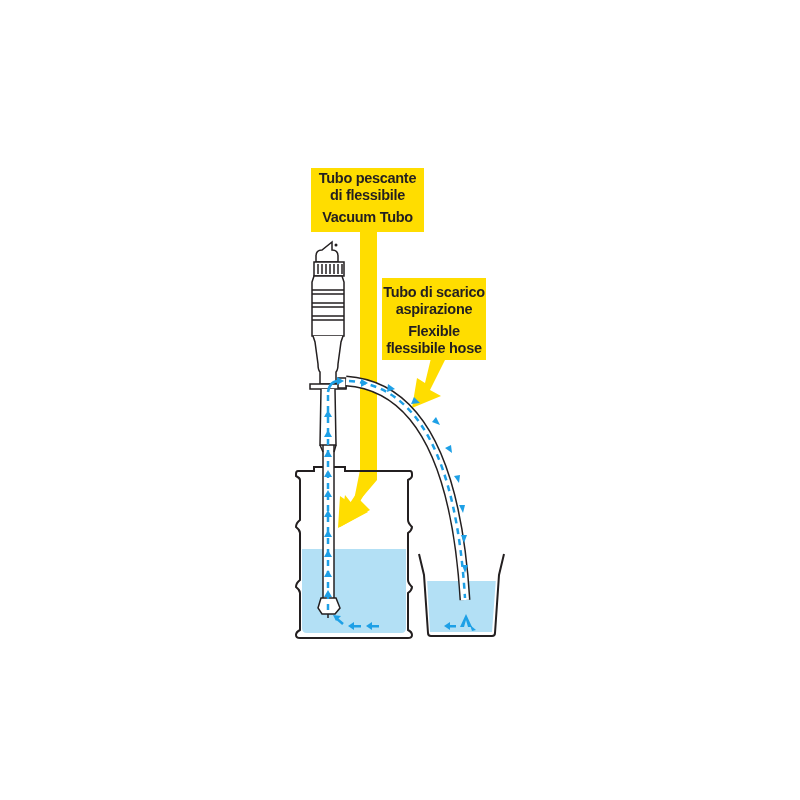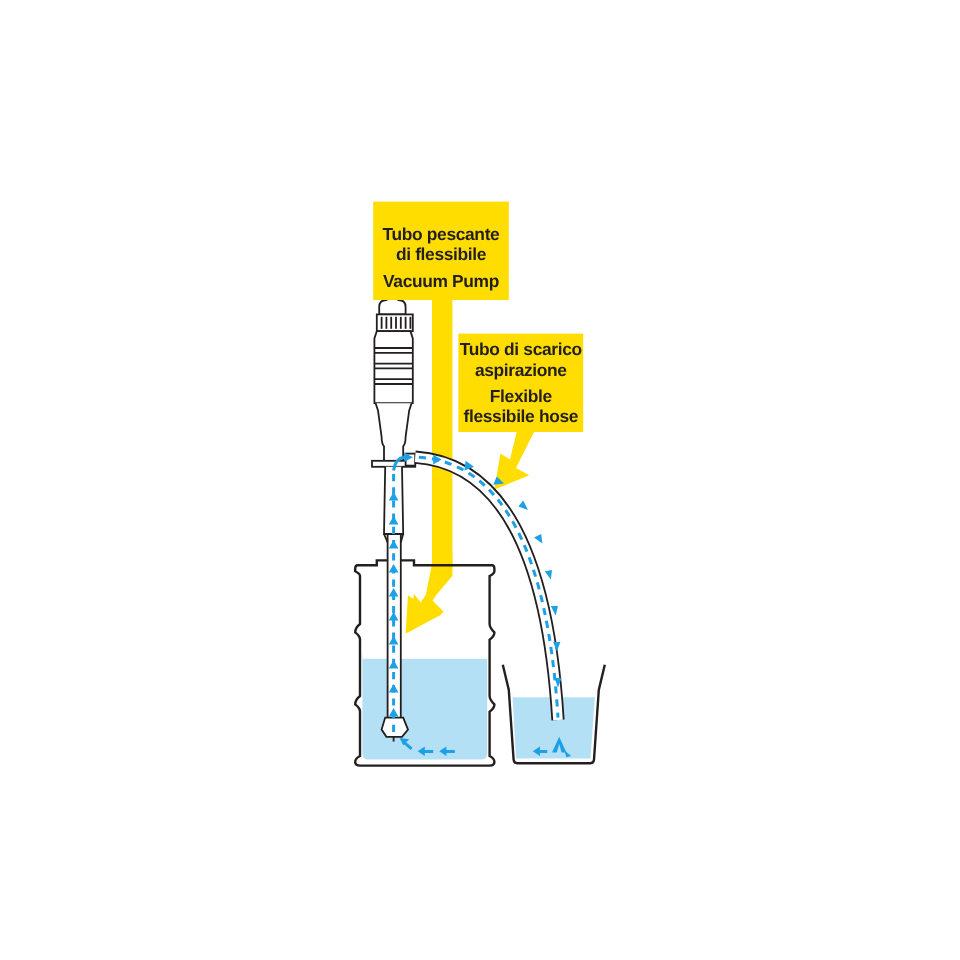--- a/index.html
+++ b/index.html
@@ -1,20 +1,20 @@
 <!DOCTYPE html>
 <html><head>
 <meta charset="utf-8">
 <style>
   html, body { margin:0; padding:0; background:#ffffff; }
   body { width:800px; height:800px; position:relative; overflow:hidden; font-family:"Liberation Sans", sans-serif; }
   .label-box { position:absolute; background:#ffdd00; color:#231f20; font-weight:bold; text-align:center; line-height:1.18; font-stretch:condensed; }
   .label-box .line { display:block; font-size:14.5px; letter-spacing:-0.3px; }
   .label-box .gap { margin-top:5px; }
-  #box1 { left:311px; top:168px; width:113px; height:62px; padding-top:20px; }
+  #box1 { left:311px; top:168px; width:113px; height:62px; padding-top:2px; }
   #box2 { left:382px; top:278px; width:104px; height:76px; padding-top:6px; }
   svg { position:absolute; left:0; top:0; }
 </style>
 </head>
 <body>
 
 <svg width="800" height="800" viewBox="0 0 800 800">
   <defs>
     <marker id="ah" markerWidth="6" markerHeight="6" refX="3" refY="3" orient="auto">
       <path d="M0,0 L6,3 L0,6 z" fill="#1ea0e6"></path>
@@ -123,21 +123,21 @@
     <polygon points="466,614 460,627 464,627 466,620 468,627 472,627"></polygon>
     <polygon points="470,625 476,630 472,631"></polygon>
     <rect x="448" y="625" width="8" height="2.5"></rect>
       <polygon points="444,626 450,622 450,630"></polygon>
   </g>
 </svg>
 
 <div id="box1" class="label-box">
   <span class="line">Tubo pescante</span>
   <span class="line">di flessibile</span>
-  <span class="line gap">Vacuum Pump</span>
+  <span class="line gap">Vacuum Tubo</span>
 </div>
 
 <div id="box2" class="label-box">
   <span class="line">Tubo di scarico</span>
   <span class="line">aspirazione</span>
   <span class="line gap">Flexible</span>
   <span class="line">flessibile hose</span>
 </div>
 
 </body></html>

